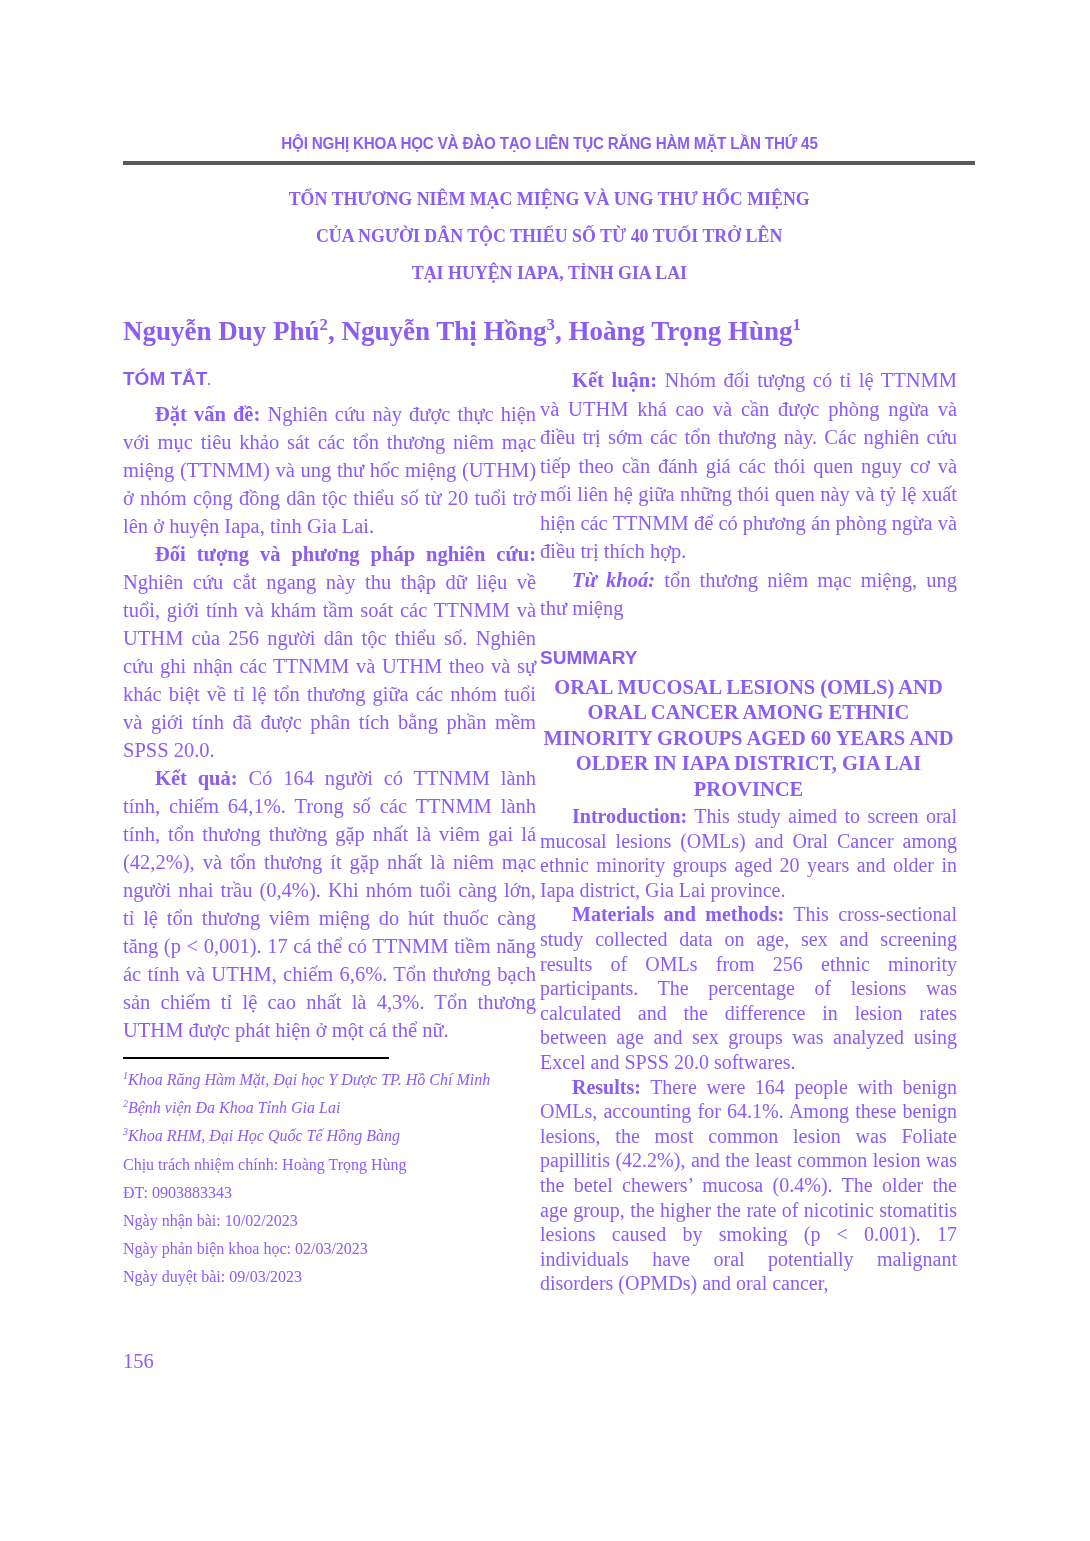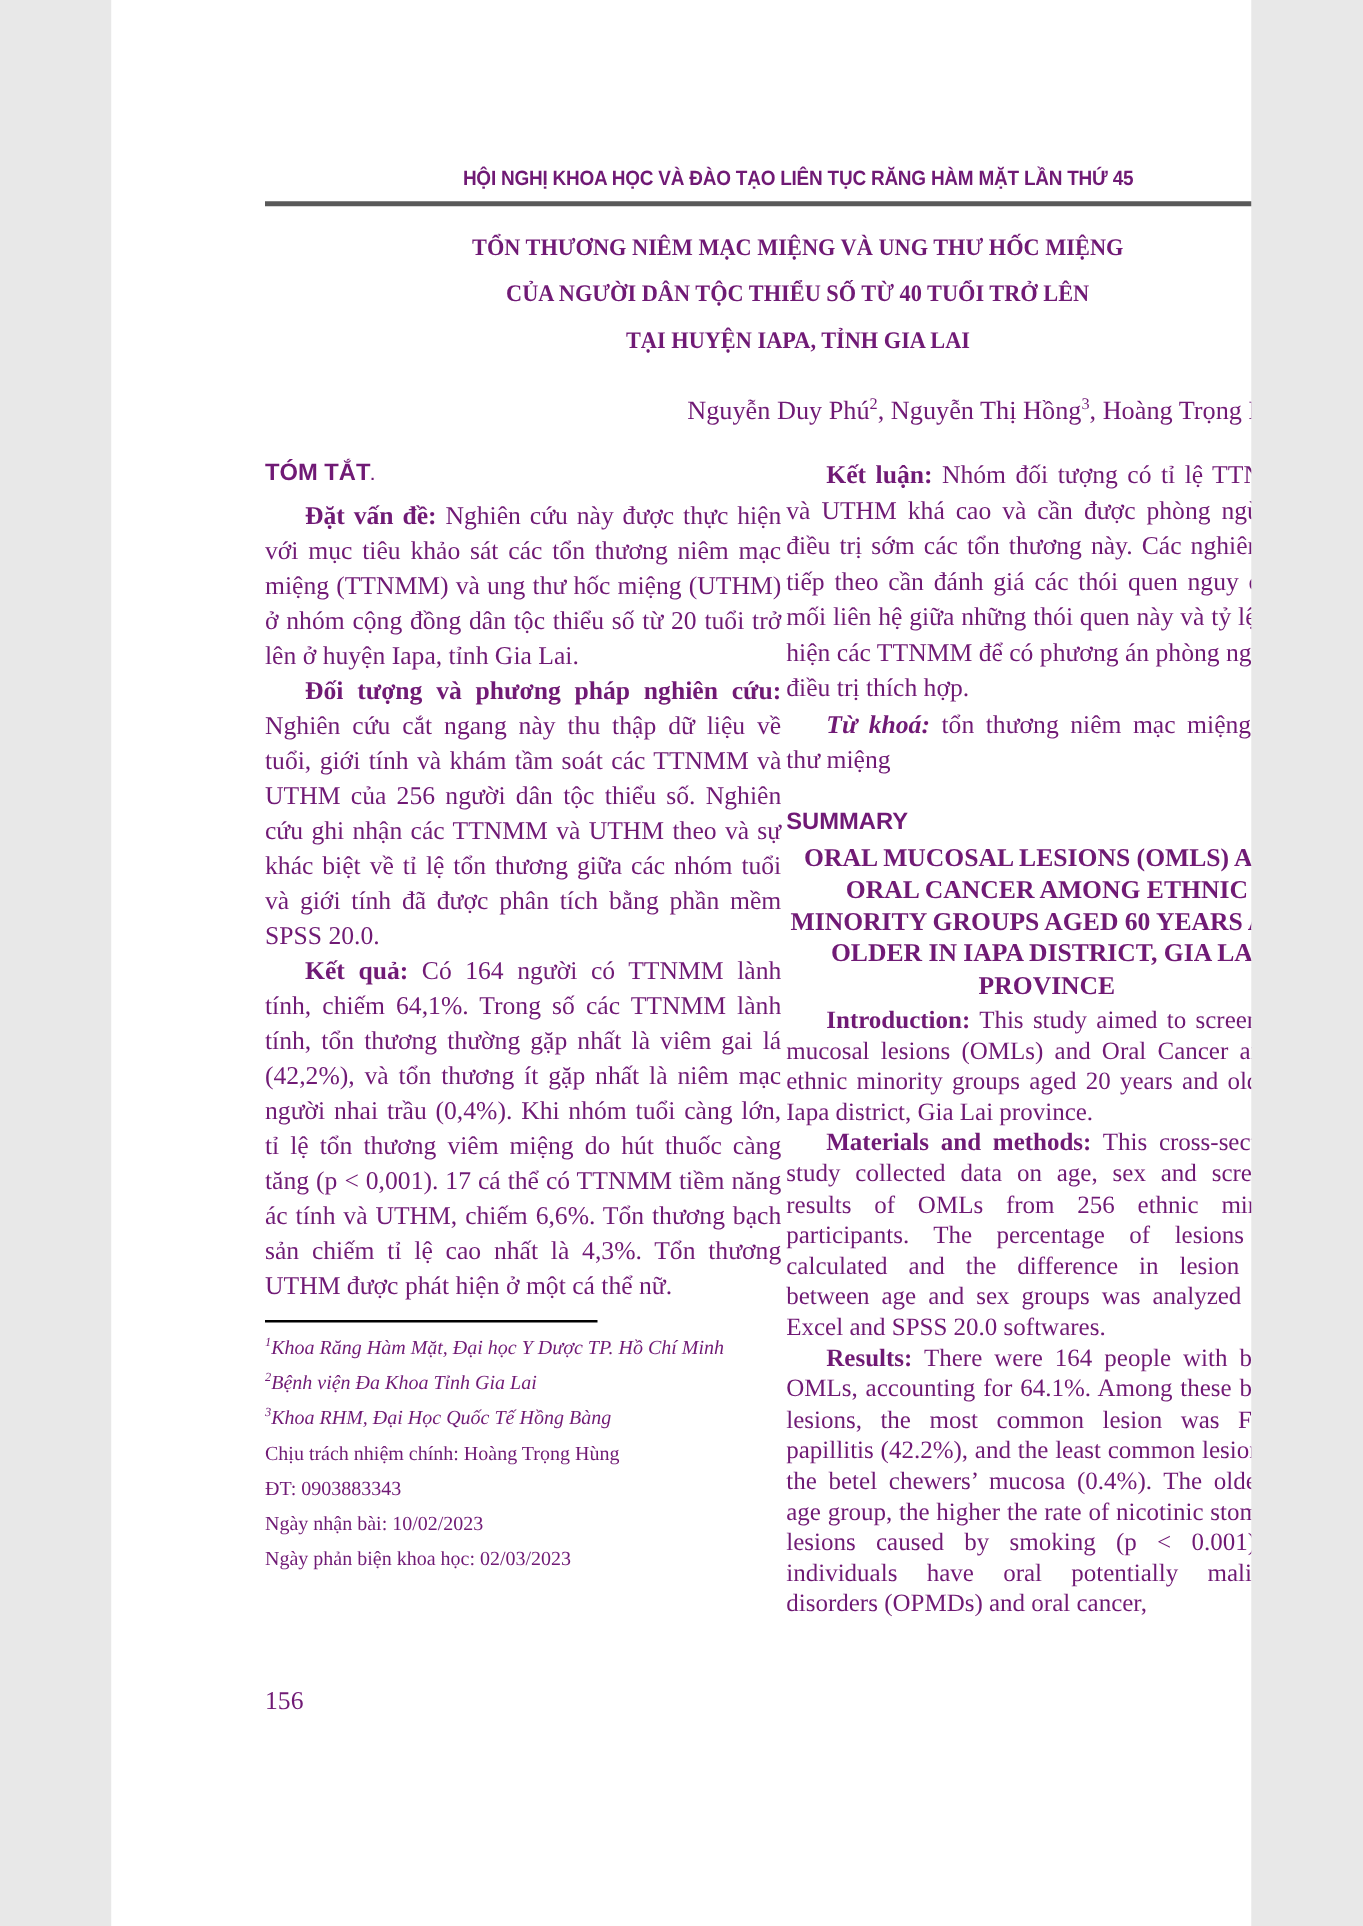--- a/index.html
+++ b/index.html
@@ -1,23 +1,23 @@
 <!DOCTYPE html>
 <html><head>
 <meta charset="utf-8">
 <style>
   html,body { margin:0; padding:0; background:#e8e8e8; }
   .page {
     position: relative;
-    width: 912px;
+    width: 1090px;
     height: 1541px;
     margin: 0 auto;
     background: #ffffff;
     font-family: "Liberation Serif", serif;
-    color: #701a75;
+    color: #8b5cf6;
     overflow: hidden;
   }
   
   .running-head {
     position: absolute;
     top: 134px; left: 119px; width: 860px;
     text-align: center;
   }
   .running-head-inner {
     display: inline-block;
@@ -43,23 +43,22 @@
   }
   .t-line .squeeze {
     display: inline-block;
     transform: scaleX(0.94);
     white-space: nowrap;
   }
   
   .authors {
     position: absolute;
     top: 316px; left: 123px; width: 840px;
-    text-align: right;
-    font-weight: normal;
-    font-size: 21px;
+    font-weight: bold;
+    font-size: 27px;
   }
   sup { font-size: 0.62em; line-height: 0; }
   
   .columns {
     position: absolute;
     top: 366px; left: 123px; width: 852px;
     display: flex;
     gap: 4px;
   }
   .col {
@@ -150,20 +149,21 @@
 
       <div class="fn-block">
         <hr class="fn-rule">
         <p class="fn italic"><sup>1</sup><span>Khoa Răng Hàm Mặt, Đại học Y Dược TP. Hồ Chí Minh</span></p>
         <p class="fn italic"><sup>2</sup><span>Bệnh viện Đa Khoa Tỉnh Gia Lai</span></p>
         <p class="fn italic"><sup>3</sup><span>Khoa RHM, Đại Học Quốc Tế Hồng Bàng</span></p>
         <p class="fn">Chịu trách nhiệm chính: Hoàng Trọng Hùng</p>
         <p class="fn">ĐT: 0903883343</p>
         <p class="fn">Ngày nhận bài: 10/02/2023</p>
         <p class="fn">Ngày phản biện khoa học: 02/03/2023</p>
+        <p class="fn">Ngày duyệt bài: 09/03/2023</p>
       </div>
     </div>
 
     <div class="col col-right">
       <p class="para">
         <b class="lead">Kết luận:</b>
         <span>Nhóm đối tượng có tỉ lệ TTNMM và UTHM khá cao và cần được phòng ngừa và điều trị sớm các tổn thương này. Các nghiên cứu tiếp theo cần đánh giá các thói quen nguy cơ và mối liên hệ giữa những thói quen này và tỷ lệ xuất hiện các TTNMM để có phương án phòng ngừa và điều trị thích hợp.</span>
       </p>
 
       <p class="para">

